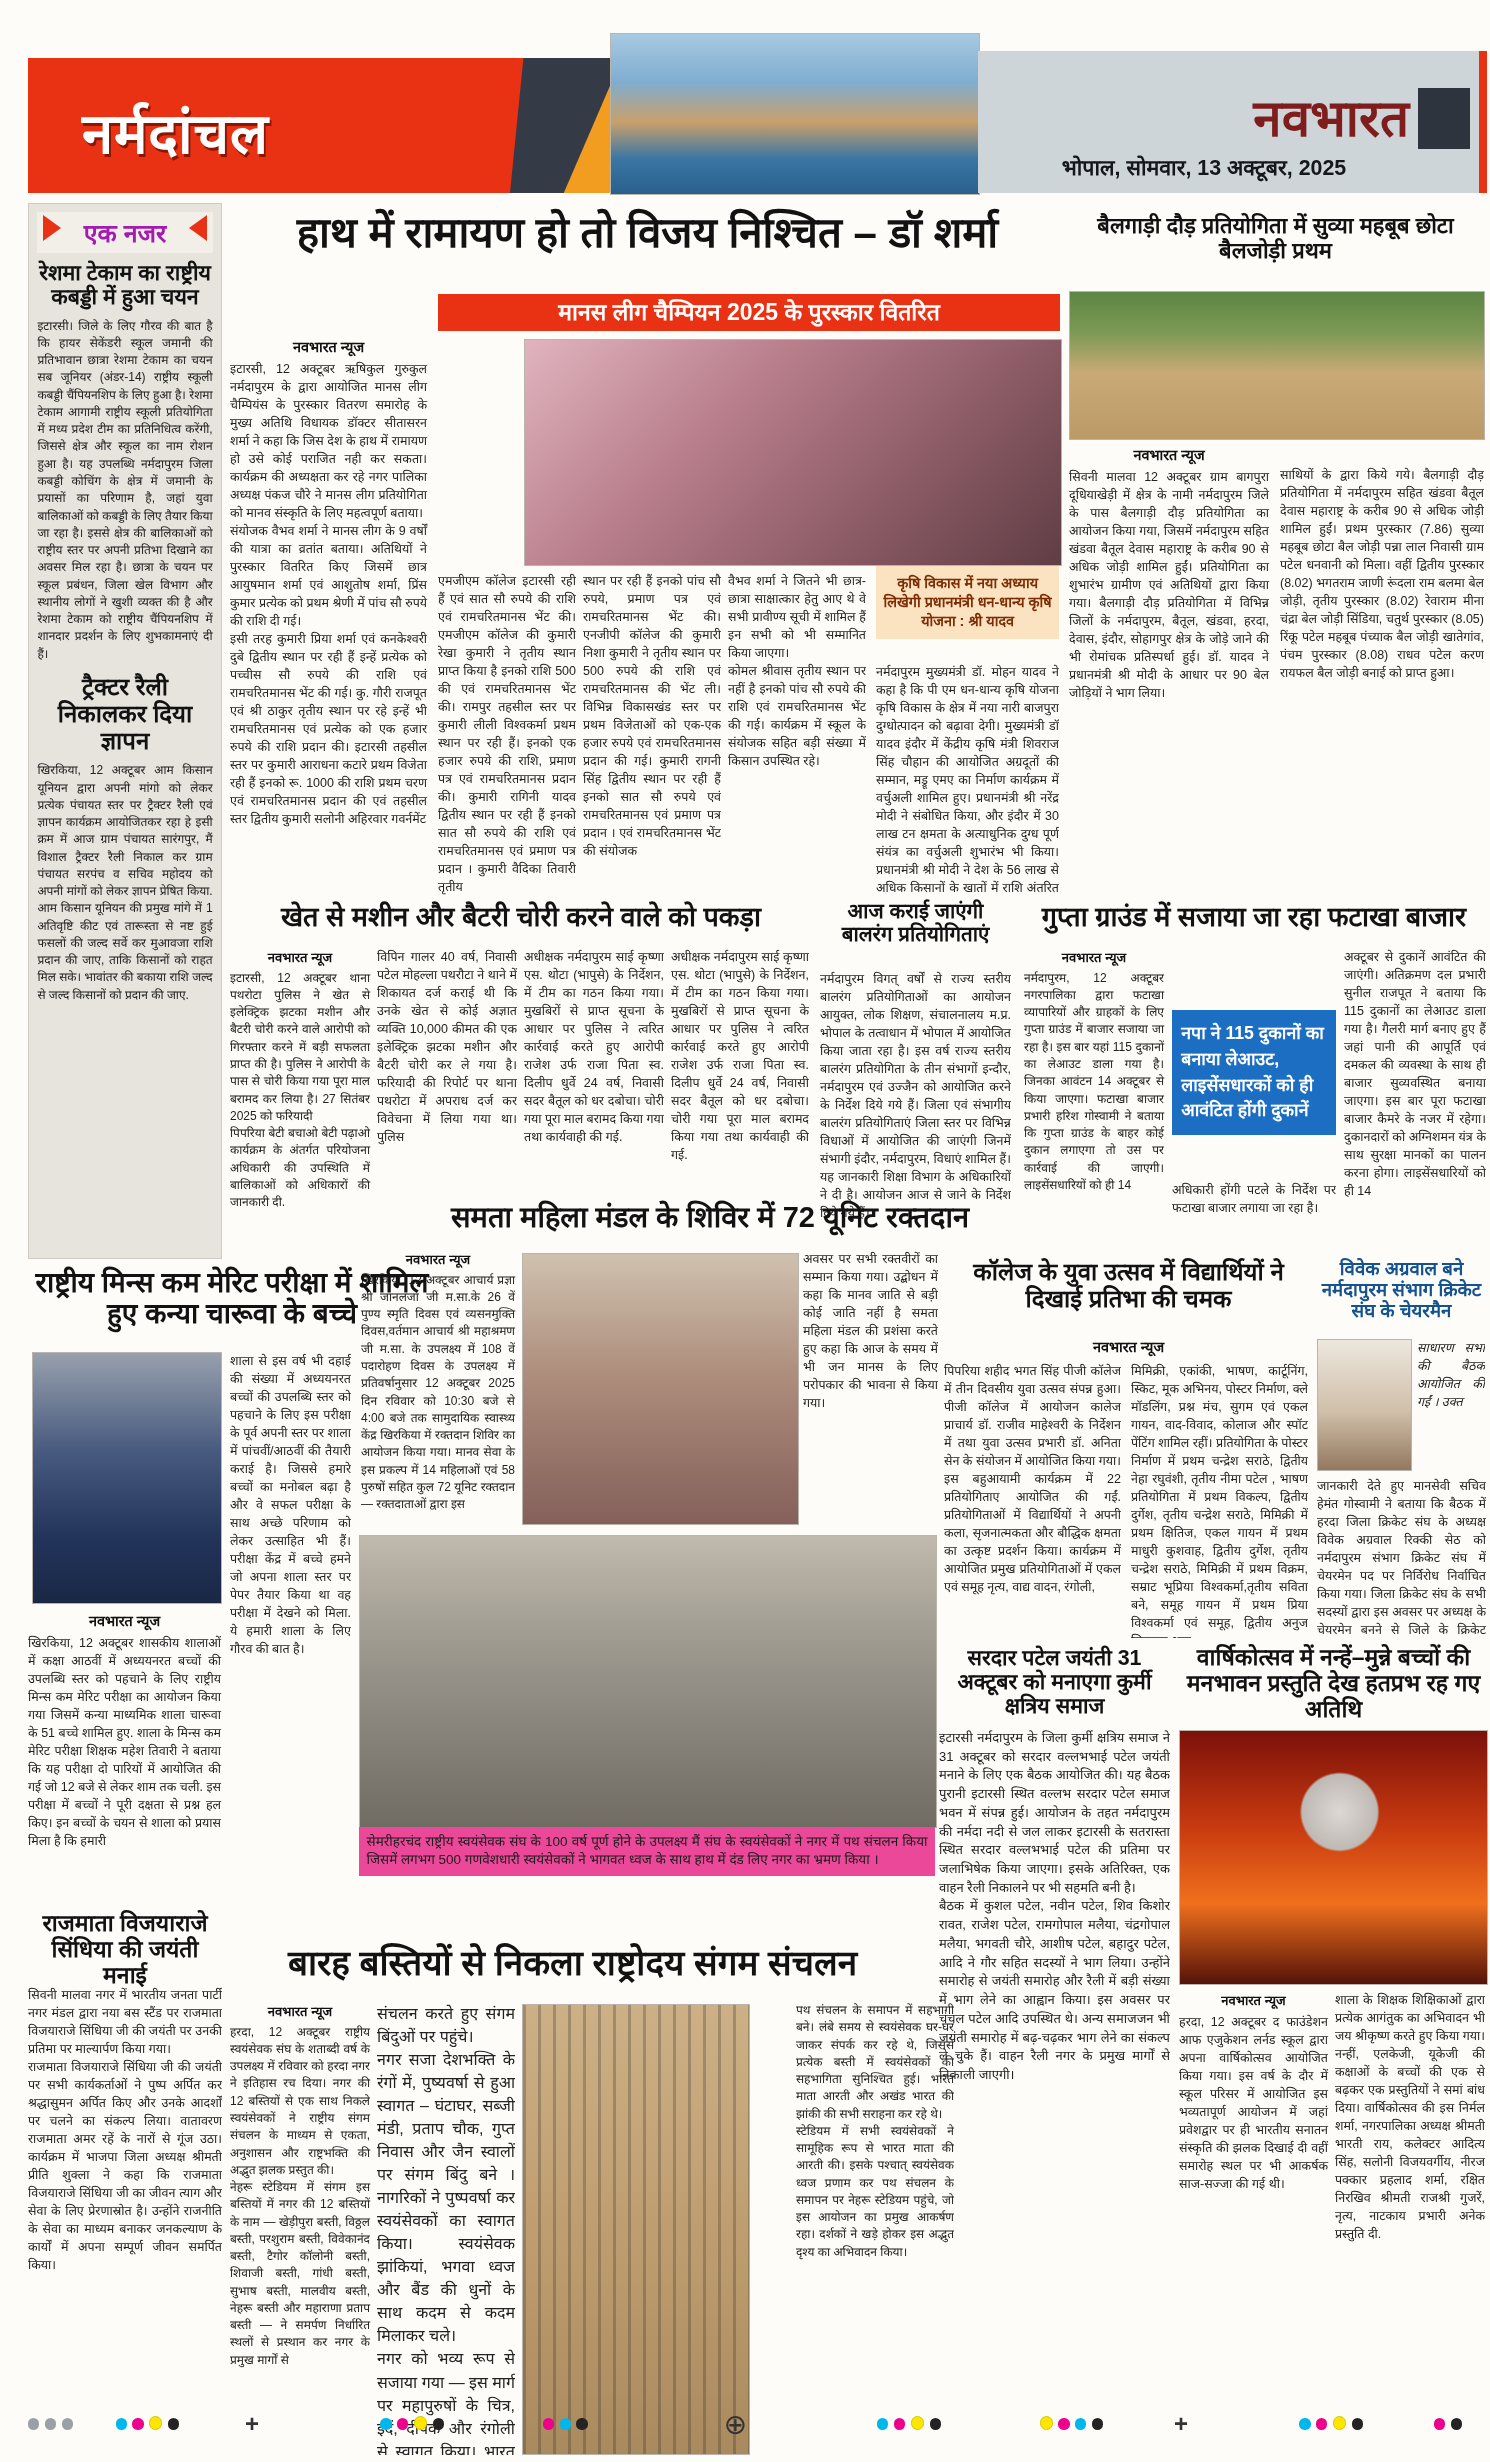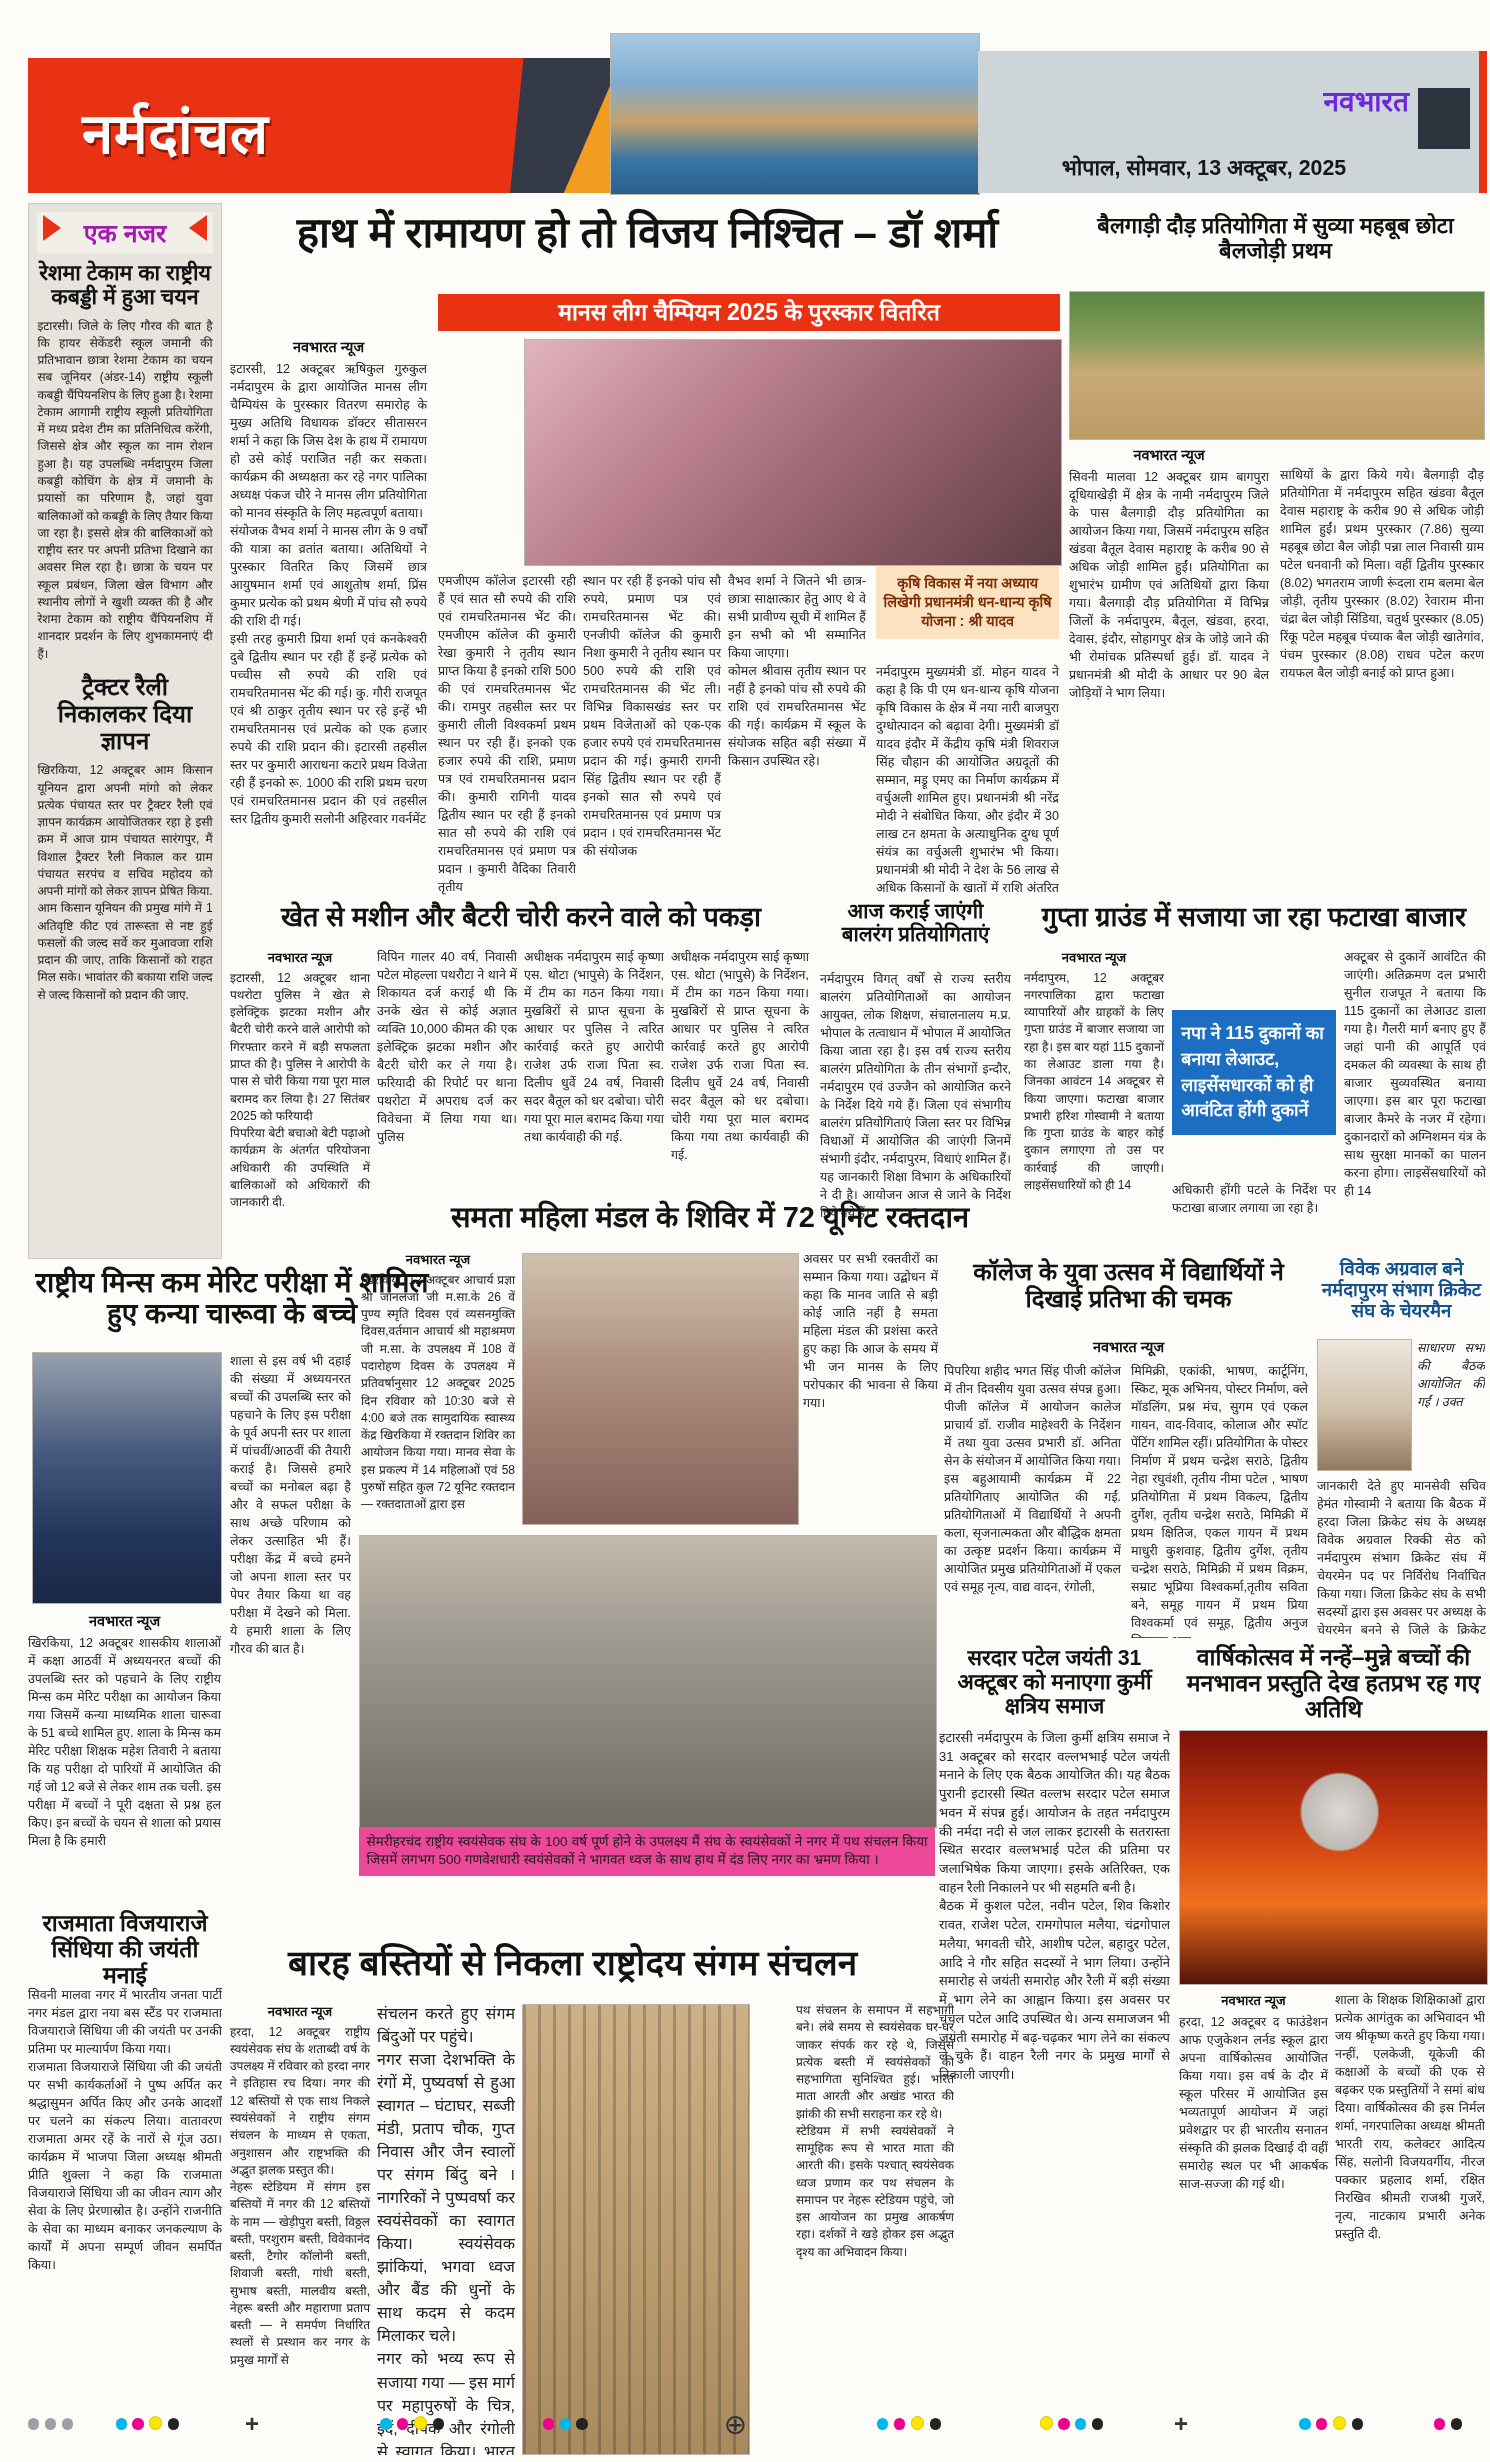--- a/index.html
+++ b/index.html
@@ -10,21 +10,21 @@
   .center{text-align:center;}
   .body{font-size:12.5px;line-height:1.44;text-align:justify;white-space:pre-line;color:#222;}
   .byline{font-weight:bold;text-align:center;font-size:14.4px;margin-bottom:3.7px;color:#111;}
   .photo{background-size:cover;border:0.9px solid #b9b4ac;}
   
   .red-banner{background:#e93113;clip-path:polygon(0 0,93% 0,78% 100%,0 100%);}
   .tri-dark{background:#353b46;clip-path:polygon(12% 0,100% 0,48% 100%,0 100%);}
   .tri-orange{background:#f29d1f;clip-path:polygon(30% 0,100% 0,55% 100%,0 100%);}
   .edition{color:#fff;font-weight:bold;font-size:56px;letter-spacing:0.9px;text-shadow:1.9px 2.8px 0 #8c1505;}
   .graypanel{background:#ced5d8;}
-  .brand{font-weight:bold;font-size:28px;color:#6d28d9;}
+  .brand{font-weight:bold;font-size:51px;color:#7f1d1d;}
   .brand-square{background:#2e343d;}
   .red-stripe{background:#e93113;}
   .dateline{font-weight:bold;font-size:21.4px;color:#15171a;}
   
   .eknazar{background:#e7e4de;border:0.9px solid #cfcbc3;}
   .eknazar-title{color:#a21caf;font-weight:bold;font-size:25px;text-align:center;position:relative;}
   .tri-red-l,.tri-red-r{width:0;height:0;border-top:13px solid transparent;border-bottom:13px solid transparent;position:absolute;top:3.7px;}
   .tri-red-l{border-left:18.6px solid #e93113;left:5.6px;}
   .tri-red-r{border-right:18.6px solid #e93113;right:5.6px;}
   .redband{background:#e93113;color:#fff;font-weight:bold;font-size:23px;text-align:center;line-height:37px;}

